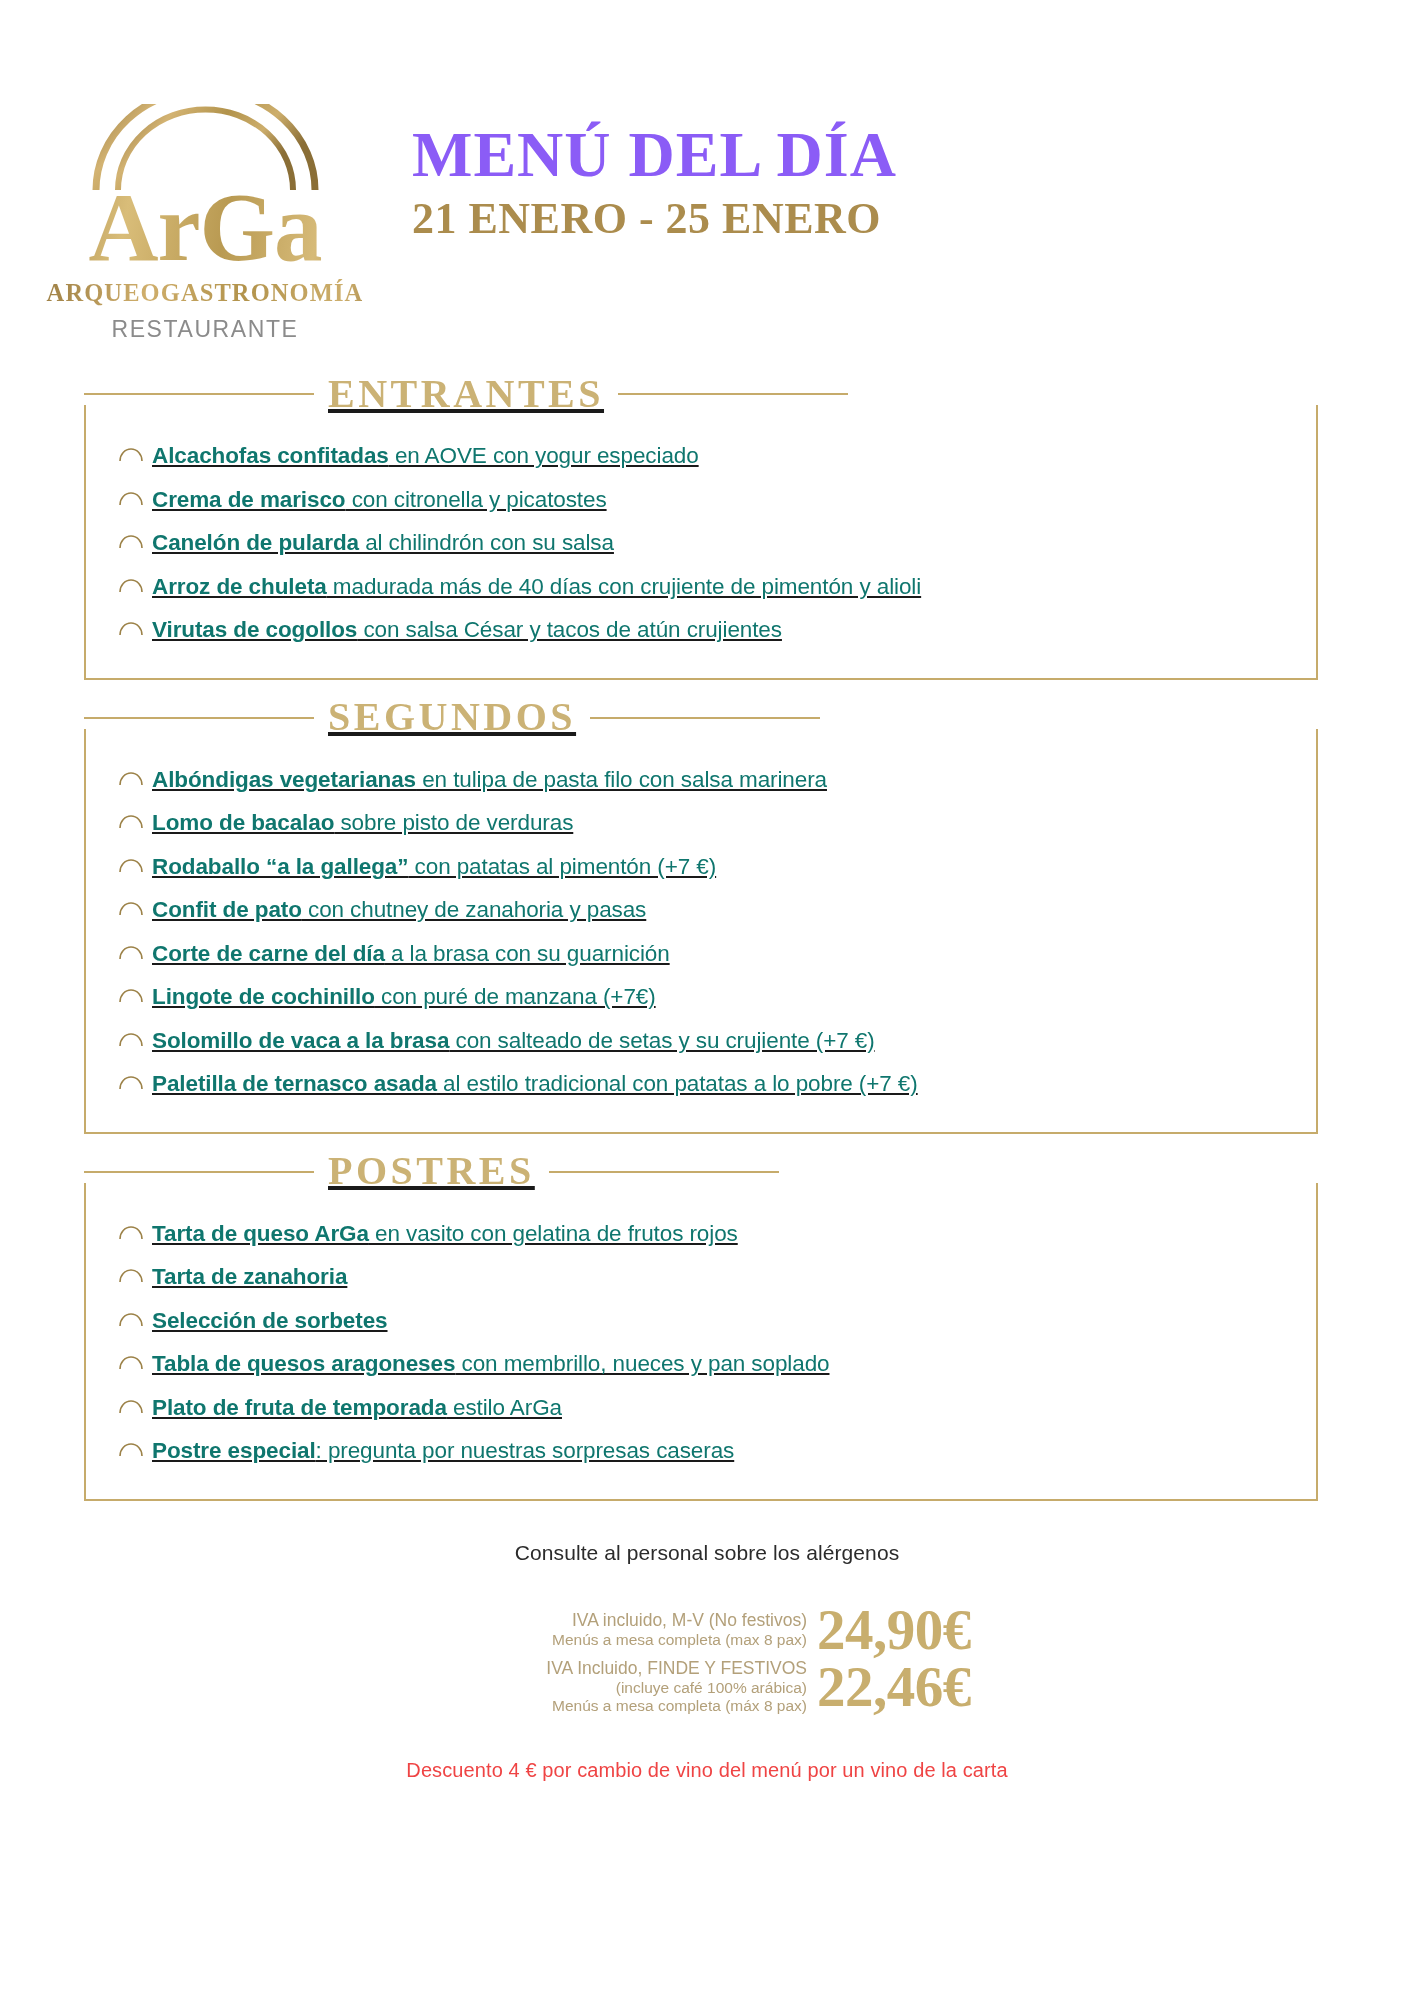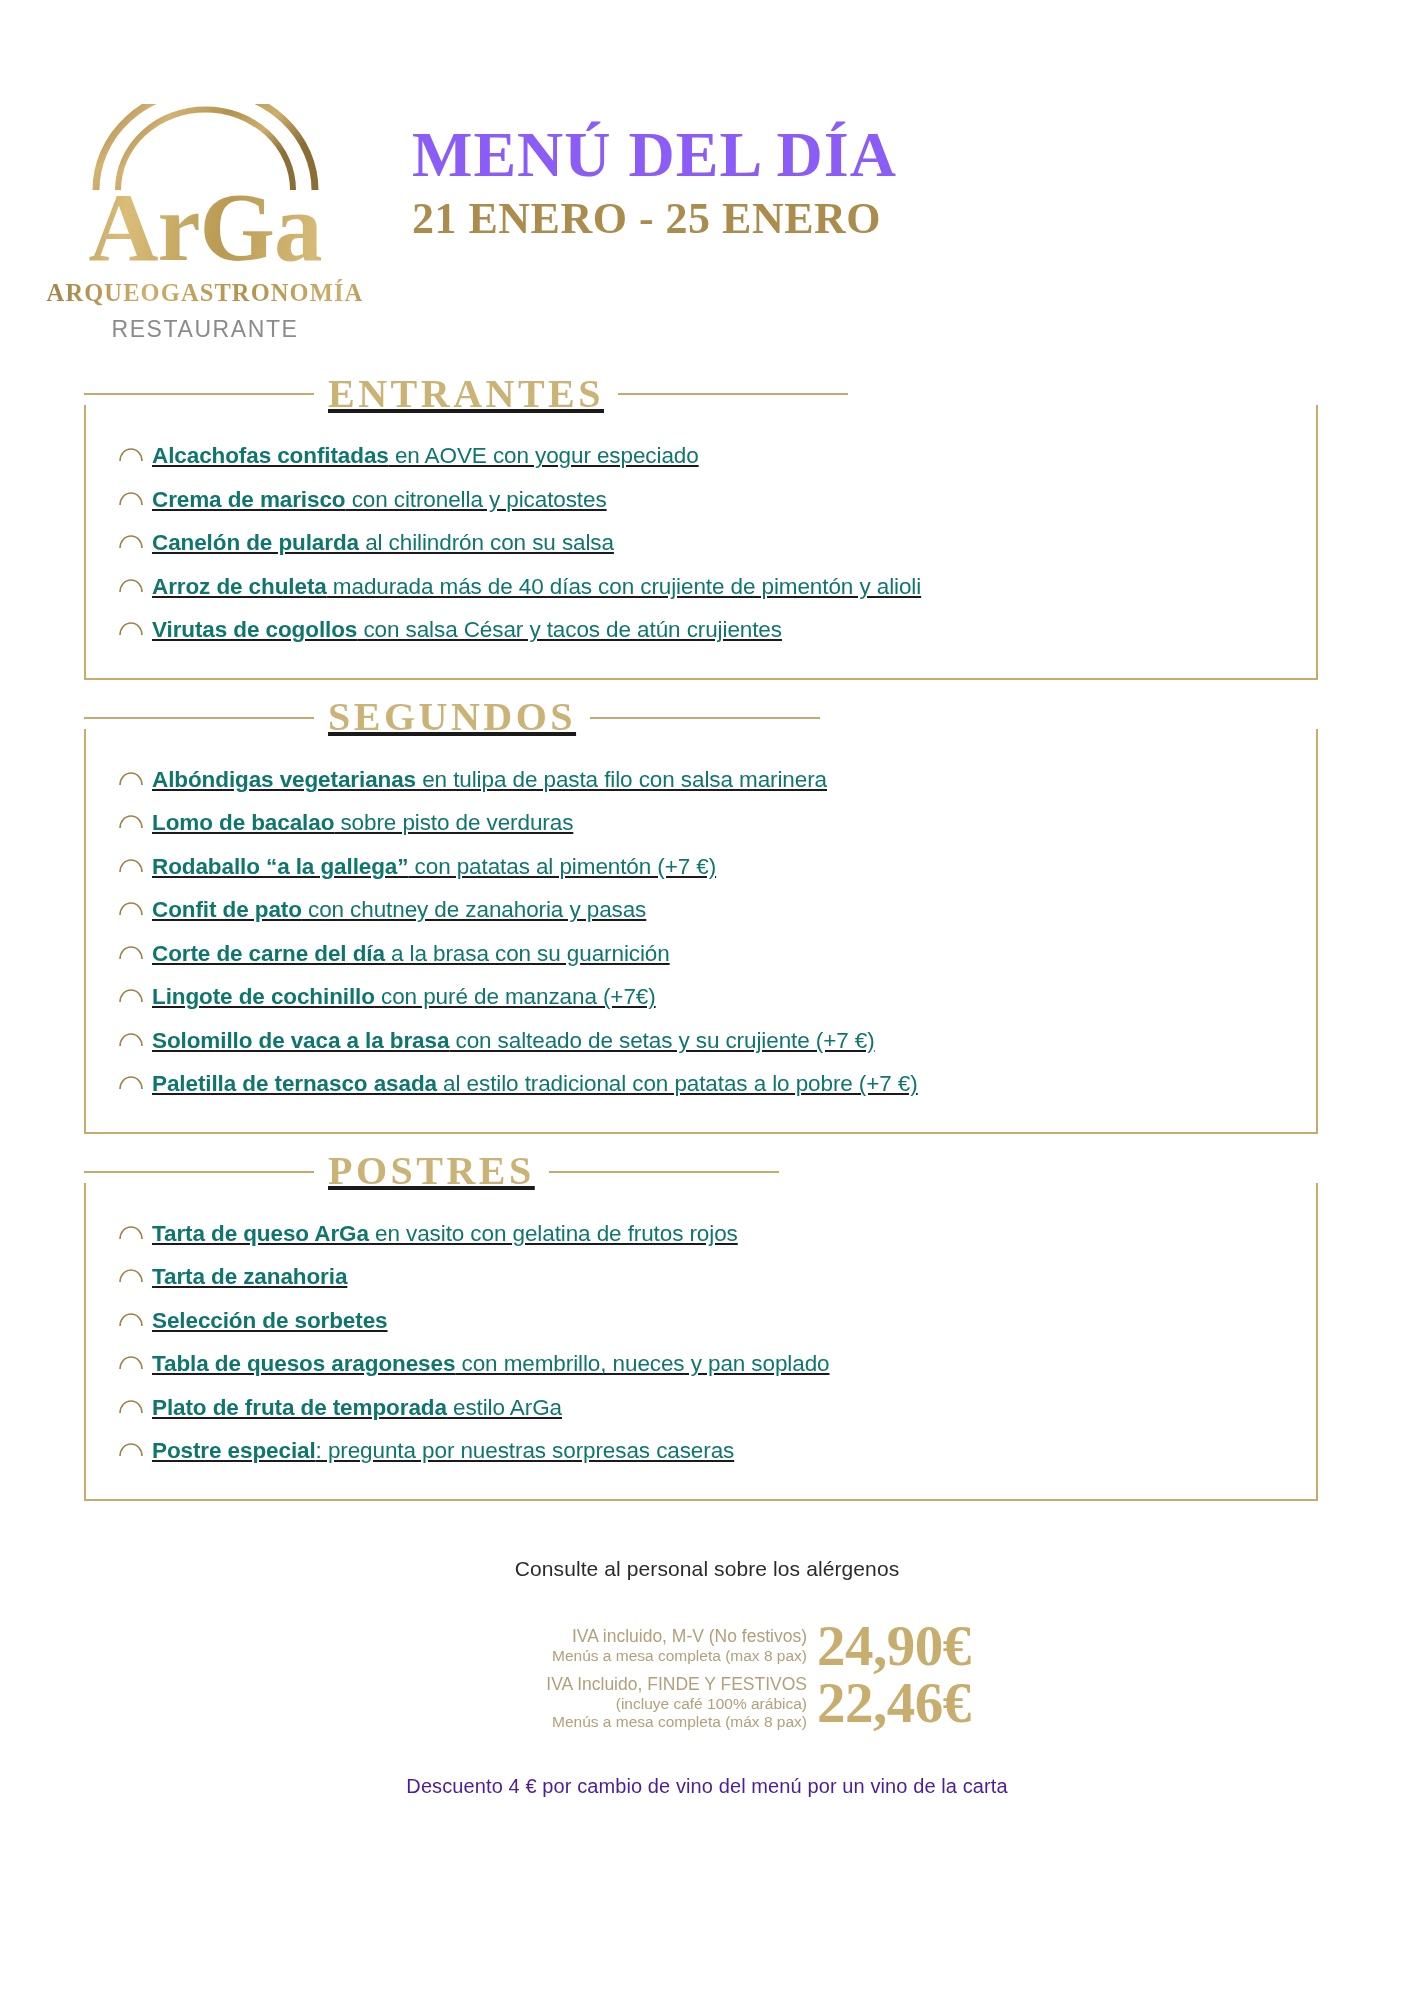--- a/index.html
+++ b/index.html
@@ -181,21 +181,21 @@
     margin-right: 8px;
     position: relative;
     top: -1px;
   }
 
   .item-name { font-weight: bold; }
   .item-desc { font-weight: normal; }
 
   
   .footer {
-    margin-top: 56px;
+    margin-top: 40px;
     text-align: center;
   }
 
   .allergens {
     font-size: 21px;
     color: #2b2b2b;
     letter-spacing: 0.1px;
   }
 
   .price-rows {
@@ -232,21 +232,21 @@
     font-weight: bold;
     font-size: 57px;
     letter-spacing: -0.5px;
     color: #c8ae6e;
     line-height: 1;
   }
 
   .discount {
     margin-top: 44px;
     font-size: 20px;
-    color: #4c1d95;
+    color: #ef4444;
     letter-spacing: 0.1px;
   }
 </style>
 </head>
 <body>
 
 <div class="page">
 
   <div class="header">
 

